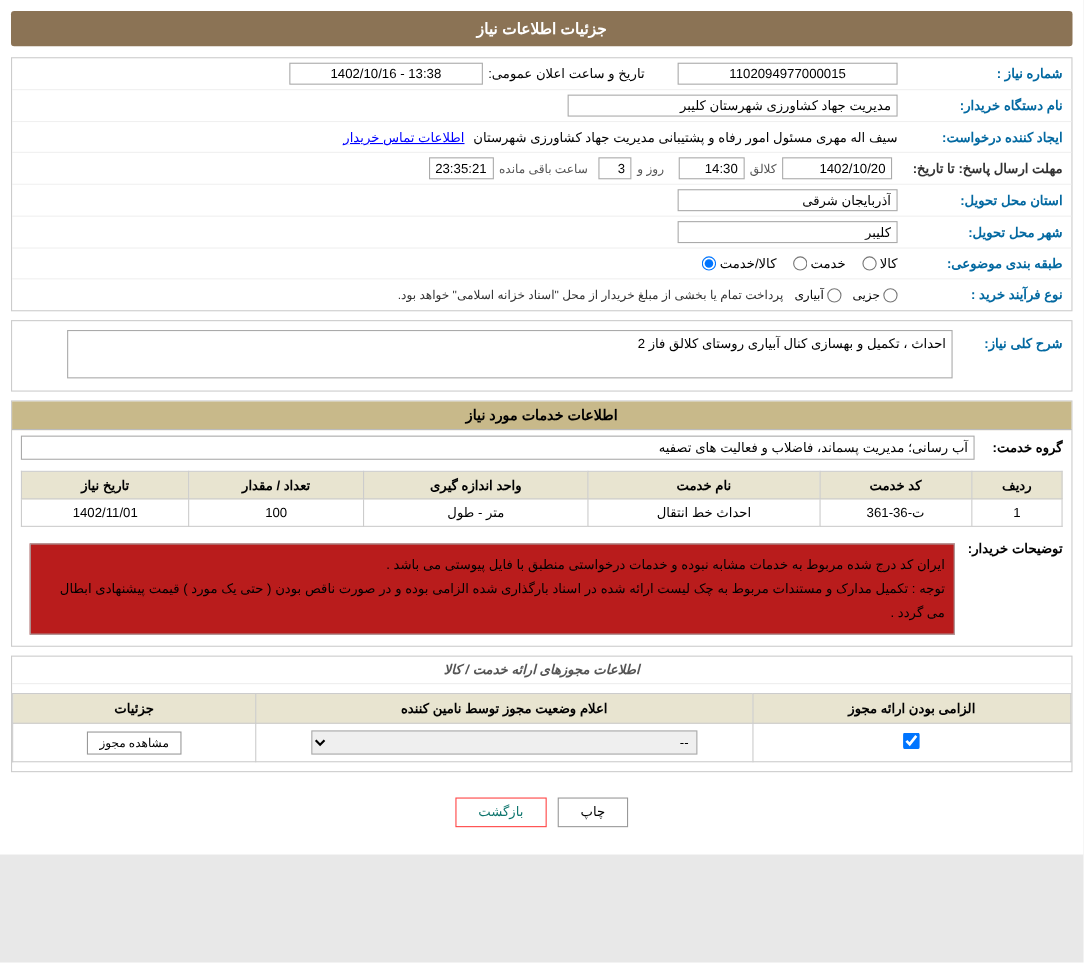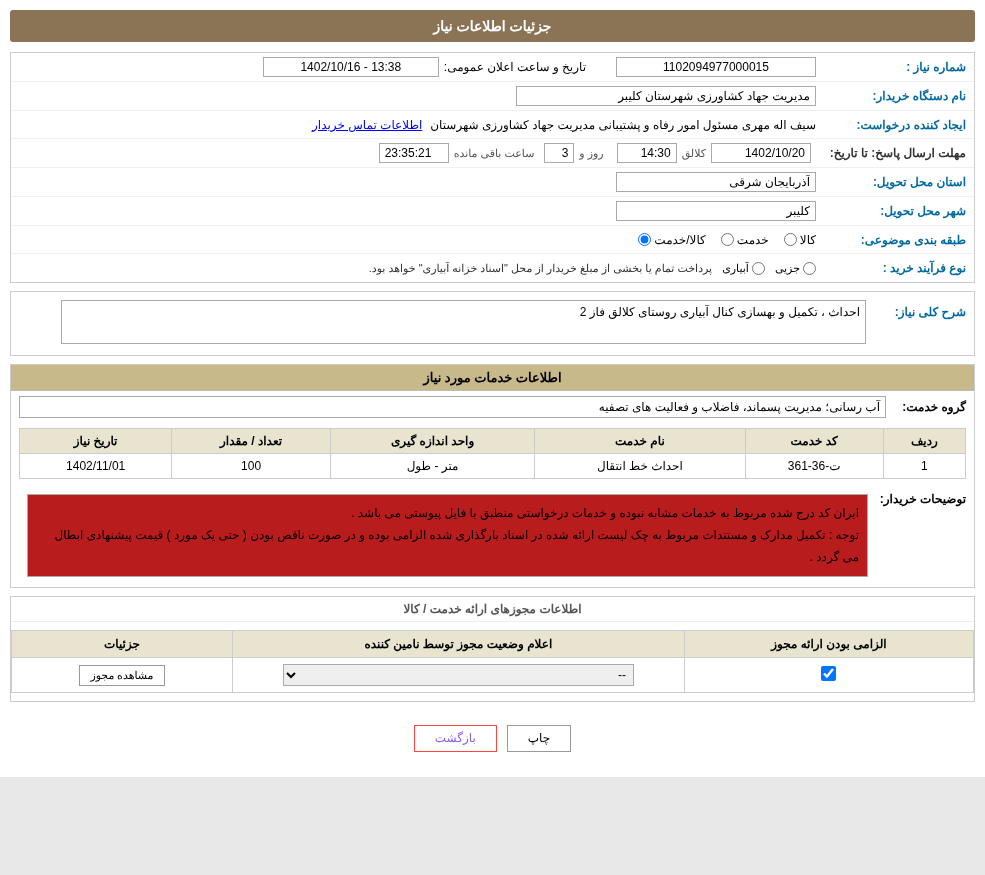--- a/index.html
+++ b/index.html
@@ -65,21 +65,21 @@
     }
     .date-label {
       color: #333;
       font-weight: bold;
       min-width: 150px;
       text-align: right;
       padding-left: 10px;
     }
     .date-value { border: 1px solid #aaa; padding: 2px 5px; width: 100px; }
     .time-value { border: 1px solid #aaa; padding: 2px 5px; width: 60px; }
-    .remaining { border: 1px solid #aaa; padding: 2px 5px; width: 70px; }
+    .remaining { border: 1px solid #aaa; padding: 2px 5px; width: 59px; }
     .small-label { font-size: 11px; color: #555; }
     .radio-group { display: flex; gap: 15px; align-items: center; }
     .radio-item { display: flex; align-items: center; gap: 3px; }
     .purchase-type { display: flex; gap: 10px; align-items: center; font-size: 11px; }
     .purchase-text { color: #333; font-size: 11px; }
     .services-table {
       width: 100%;
       border-collapse: collapse;
       margin: 5px 8px;
       width: calc(100% - 16px);
@@ -170,21 +170,21 @@
       font-family: Tahoma;
       font-size: 12px;
     }
     .btn-back {
       background: #fff;
       border: 1px solid #f44;
       padding: 5px 20px;
       cursor: pointer;
       font-family: Tahoma;
       font-size: 12px;
-      color: #8b5cf6;
+      color: #0f766e;
     }
     .section-header-bar {
       background: #c8b98a;
       padding: 5px 10px;
       font-weight: bold;
       font-size: 13px;
       border-bottom: 1px solid #bbb;
       text-align: center;
     }
   </style>
@@ -262,21 +262,21 @@
       <span class="info-label">نوع فرآیند خرید :</span>
       <div class="purchase-type">
         <label class="radio-item">
           <input type="radio" name="purchase" style="">
           <span>جزیی</span>
         </label>
         <label class="radio-item">
           <input type="radio" name="purchase" style="">
           <span>آبیاری</span>
         </label>
-        <span class="purchase-text">پرداخت تمام یا بخشی از مبلغ خریدار از محل "اسناد خزانه آبیاری" خواهد بود.</span>
+        <span class="purchase-text">پرداخت تمام یا بخشی از مبلغ خریدار از محل "اسناد خزانه اسلامی" خواهد بود.</span>
       </div>
     </div>
   </div>
 
   <div class="section">
     <div style="display:flex; align-items:flex-start; padding:8px;">
       <span class="info-label" style="font-weight:bold; padding-top:5px; min-width:100px;">شرح کلی نیاز:</span>
       <div style="flex:1;">
         <textarea class="input-field input-full" rows="2" style="resize: none; line-height: 1.6;">احداث ، تکمیل و بهسازی کنال آبیاری روستای کلالق فاز 2</textarea>
       </div>
@@ -317,21 +317,21 @@
     <div style="display:flex; align-items:flex-start; padding:5px 8px;">
       <span style="font-weight:bold; min-width:90px; padding-top:3px;">توضیحات خریدار:</span>
       <div class="description-box" style="flex:1;">
         <div>ایران کد درج شده مربوط به خدمات مشابه نبوده و خدمات درخواستی منطبق با فایل پیوستی می باشد .</div>
         <div>توجه : تکمیل مدارک و مستندات مربوط به چک لیست ارائه شده در اسناد بارگذاری شده الزامی بوده و در صورت ناقص بودن ( حتی یک مورد ) قیمت پیشنهادی ابطال می گردد .</div>
       </div>
     </div>
   </div>
 
   <div class="section">
-    <div style="text-align:center; padding:5px; font-weight:bold; color:#555; border-bottom:1px solid #eee;">اطلاعات مجوزهای ارائه خدمت / کالا</div>
+    <div style="text-align:center; padding:5px; font-weight:bold; color:#555; border-bottom:1px solid #eee;font-style:italic;">اطلاعات مجوزهای ارائه خدمت / کالا</div>
     <div style="padding:8px 0;">
       <table class="permits-table">
         <thead>
           <tr>
             <th>الزامی بودن ارائه مجوز</th>
             <th>اعلام وضعیت مجوز توسط نامین کننده</th>
             <th>جزئیات</th>
           </tr>
         </thead>
         <tbody>

